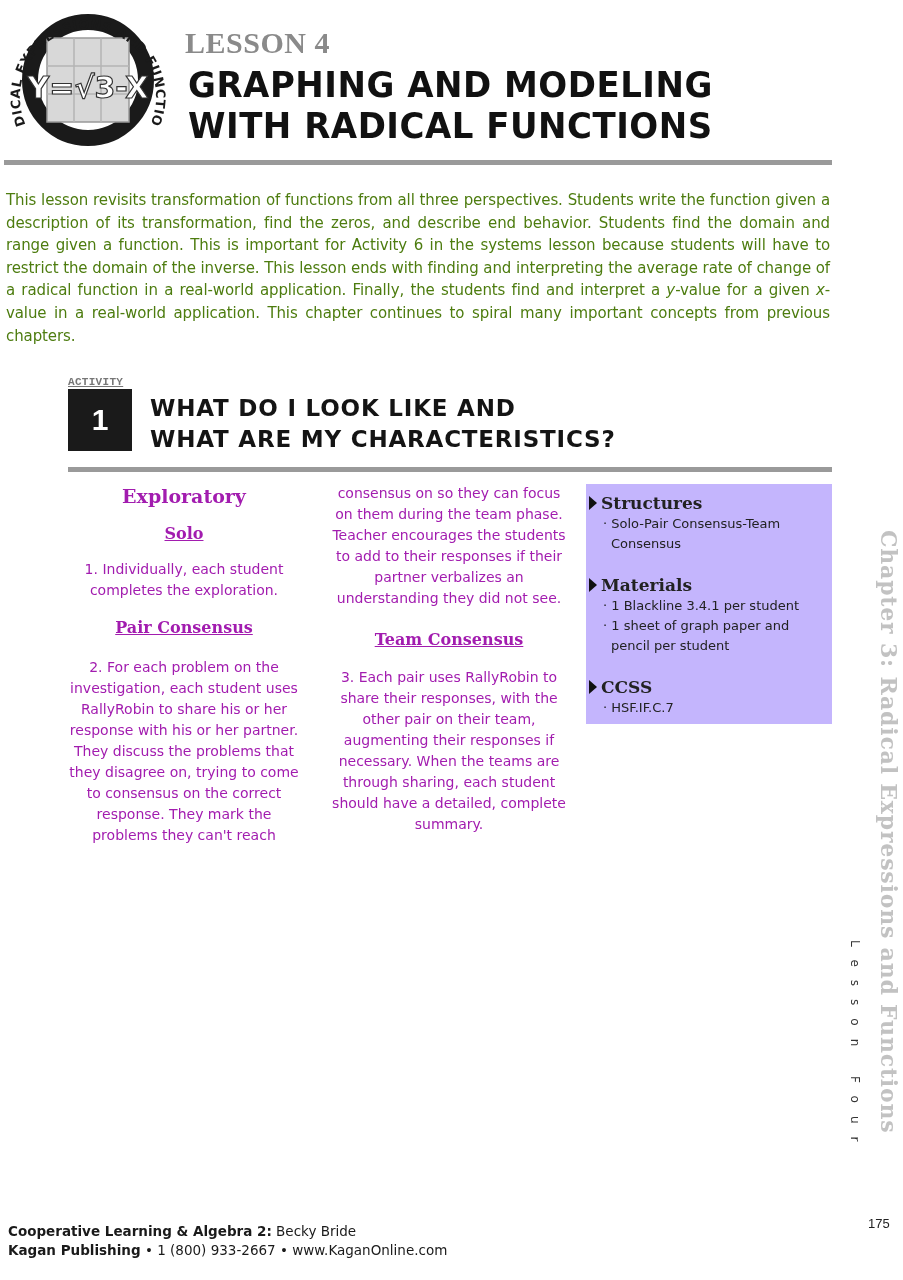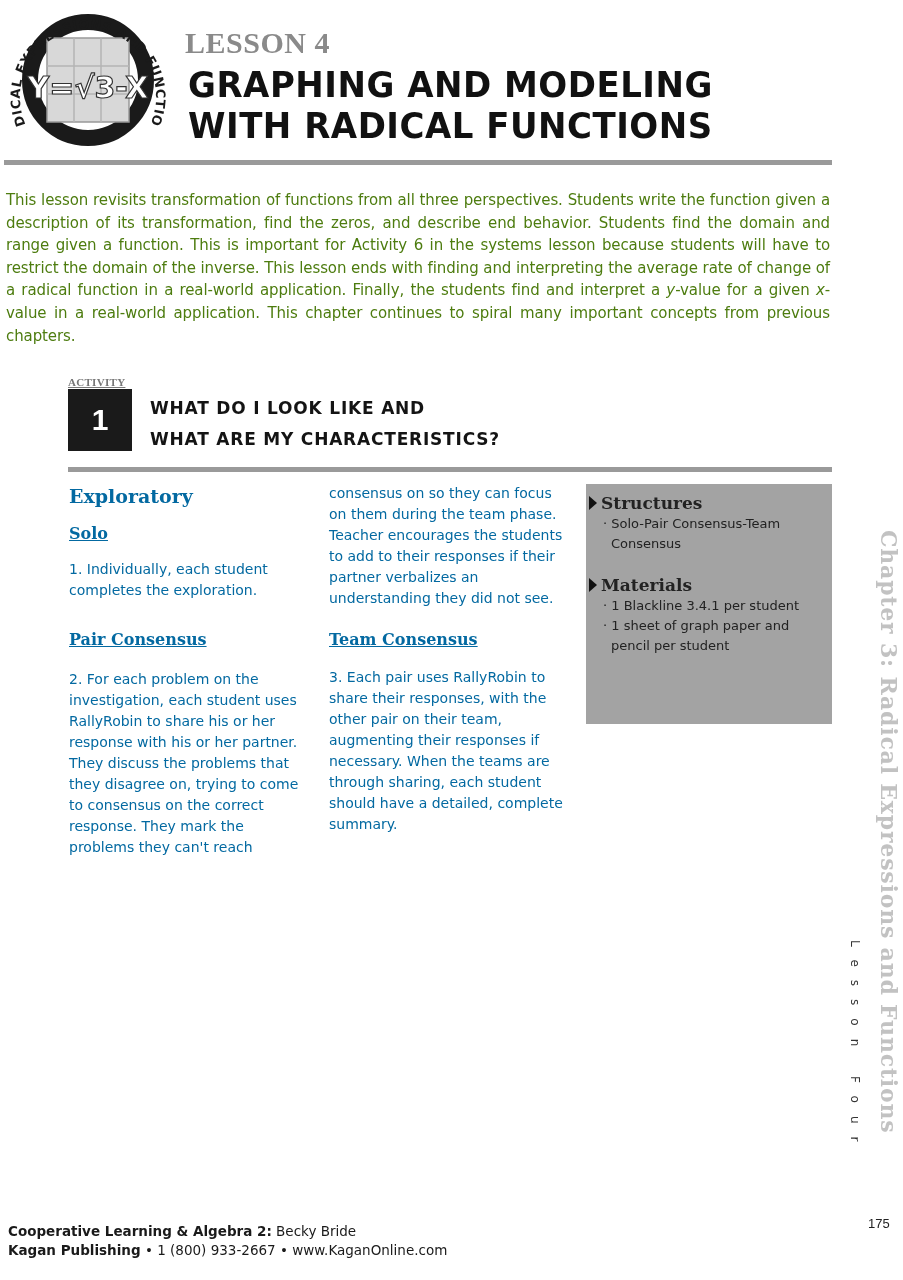--- a/index.html
+++ b/index.html
@@ -26,51 +26,51 @@
     .intro {
       position: absolute; left: 6px; top: 174px; width: 824px;
       font-family: "DejaVu Sans", sans-serif; font-size: 15px; line-height: 22.6px;
       text-align: justify; color: #4d7c0f; letter-spacing: -0.1px;
     }
     .intro em { font-style: italic; }
 
     
     .activity-label {
       position: absolute; left: 68px; top: 376px;
-      font-family: Liberation Serif, serif; font-weight: bold; font-size: 11px;
+      font-family: Liberation Mono, monospace; font-weight: bold; font-size: 11px;
       color: #777; text-decoration: underline; letter-spacing: 0.3px;
     }
     .activity-num {
       position: absolute; left: 68px; top: 389px; width: 64px; height: 62px;
       background: #1a1a1a; color: #fff;
       font-family: "Liberation Sans", sans-serif; font-weight: bold; font-size: 30px;
       display: flex; align-items: center; justify-content: center;
     }
     .activity-title {
       position: absolute; left: 150px; top: 393px; width: 680px;
-      font-family: "DejaVu Sans", sans-serif; font-weight: bold; font-size: 17px; line-height: 31px;
+      font-family: "DejaVu Sans", sans-serif; font-weight: bold; font-size: 23px; line-height: 31px;
       color: #141414; letter-spacing: 0.8px;
     }
     .rule-activity {
       position: absolute; left: 68px; top: 467px; width: 764px; height: 5px; background: #9a9a9a;
     }
 
     
-    .col { position: absolute; font-family: "DejaVu Sans", sans-serif; font-size: 14px; line-height: 21px; color: #0369a1; }
+    .col { position: absolute; font-family: "DejaVu Sans", sans-serif; font-size: 14px; line-height: 21px; color: #a21caf; text-align: center; }
     .col1 { left: 69px; top: 483px; width: 230px; }
     .col2 { left: 329px; top: 483px; width: 240px; }
     .h-explor { font-family: "DejaVu Serif", serif; font-weight: bold; font-size: 19px; margin: 0 0 14px 0; line-height: 26px; }
     .h-sub { font-family: "DejaVu Serif", serif; font-weight: bold; font-size: 16px; line-height: 22px; margin: 0 0 14px 0; text-decoration: underline; }
     .p { margin: 0 0 12px 0; }
     .col2 .h-sub { margin-top: 20px; margin-bottom: 16px; }
 
     
     .sidebox {
       position: absolute; left: 586px; top: 484px; width: 246px; height: 240px;
-      background: #a3a3a3;
+      background: #c4b5fd;
       font-family: "DejaVu Sans", sans-serif; color: #222;
     }
     .sb-section { padding-left: 3px; }
     .sb-head {
       font-family: "DejaVu Serif", serif; font-weight: bold; font-size: 17px; line-height: 22px;
       display: flex; align-items: center;
     }
     .tri { width: 0; height: 0; border-top: 7px solid transparent; border-bottom: 7px solid transparent; border-left: 8px solid #111; margin-right: 4px; }
     .sb-item { font-size: 13px; line-height: 20px; padding-left: 14px; text-indent: -8px; margin-left: 8px; }
     .sb-item::before { content: "\00B7\00A0"; }
@@ -132,21 +132,21 @@
 <div class="activity-title">
   <div>WHAT DO I LOOK LIKE AND</div>
   <div>WHAT ARE MY CHARACTERISTICS?</div>
 </div>
 <div class="rule-activity"></div>
 
 <div class="col col1">
   <div class="h-explor">Exploratory</div>
   <div class="h-sub">Solo</div>
   <p class="p">1. Individually, each student completes the exploration.</p>
-  <div class="h-sub" style="margin-top:28px;margin-bottom:18px">Pair Consensus</div>
+  <div class="h-sub" style="margin-top:16px;margin-bottom:18px">Pair Consensus</div>
   <p class="p">2. For each problem on the investigation, each student uses RallyRobin to share his or her response with his or her partner. They discuss the problems that they disagree on, trying to come to consensus on the correct response. They mark the problems they can't reach</p>
 </div>
 
 <div class="col col2">
   <p class="p">consensus on so they can focus on them during the team phase. Teacher encourages the students to add to their responses if their partner verbalizes an understanding they did not see.</p>
   <div class="h-sub">Team Consensus</div>
   <p class="p">3. Each pair uses RallyRobin to share their responses, with the other pair on their team, augmenting their responses if necessary. When the teams are through sharing, each student should have a detailed, complete summary.</p>
 </div>
 
 <div class="sidebox">
@@ -160,20 +160,27 @@
   <div class="sb-gap"></div>
   <div class="sb-section">
     <div class="sb-head">
         <span class="tri"></span>
         <span>Materials</span>
       </div>
     <div class="sb-item">1 Blackline 3.4.1 per student</div>
     <div class="sb-item">1 sheet of graph paper and pencil per student</div>
   </div>
   <div class="sb-gap"></div>
+  <div class="sb-section">
+    <div class="sb-head">
+        <span class="tri"></span>
+        <span>CCSS</span>
+      </div>
+    <div class="sb-item">HSF.IF.C.7</div>
+  </div>
 </div>
 
 <div class="vert-chapter">Chapter 3: Radical Expressions and Functions</div>
 <div class="vert-lesson">Lesson Four</div>
 
 <div class="footer">
   <div><b>Cooperative Learning &amp; Algebra 2:</b><span> Becky Bride</span></div>
   <div><b>Kagan Publishing</b><span> • 1 (800) 933-2667 • www.KaganOnline.com</span></div>
 </div>
 <div class="page-num">175</div>

